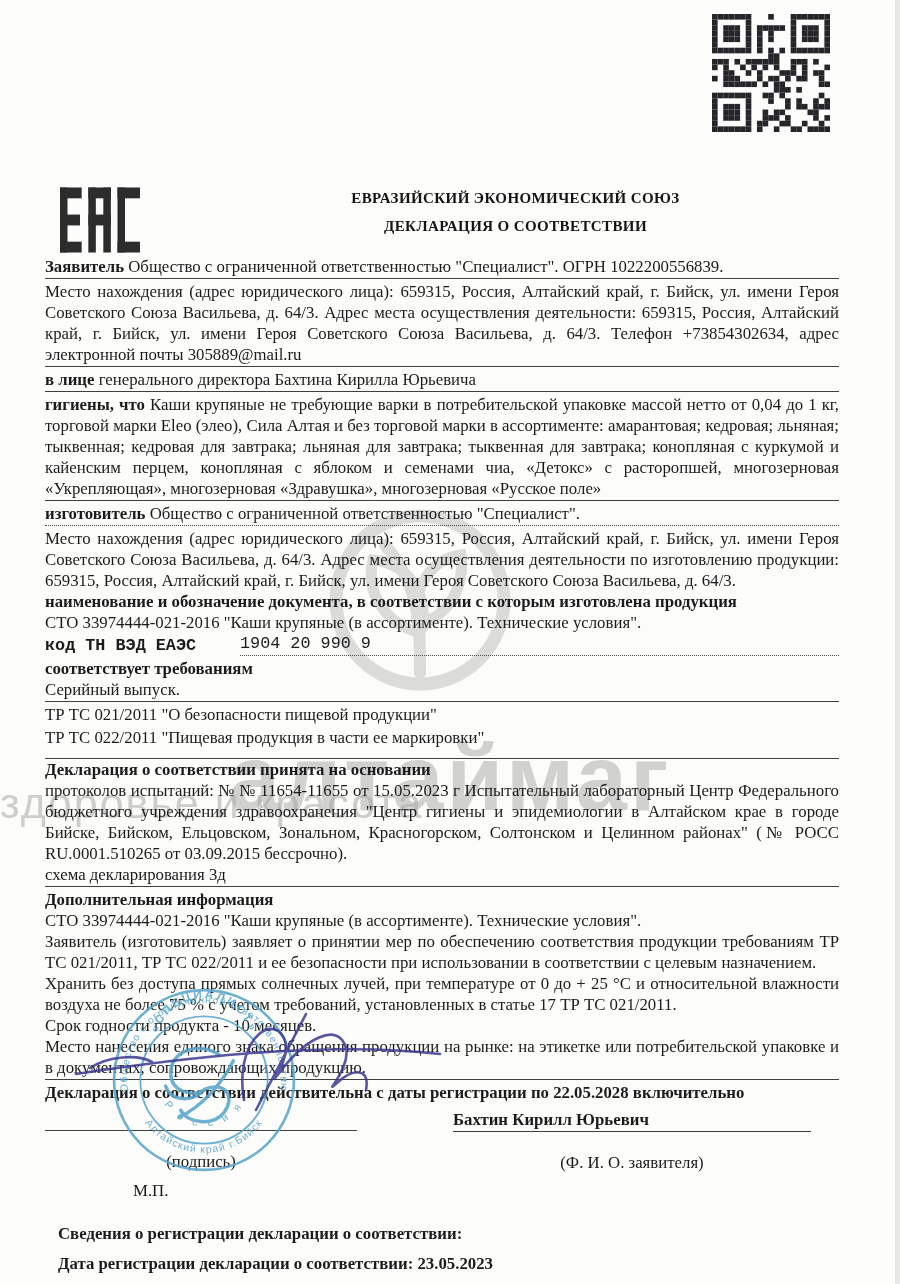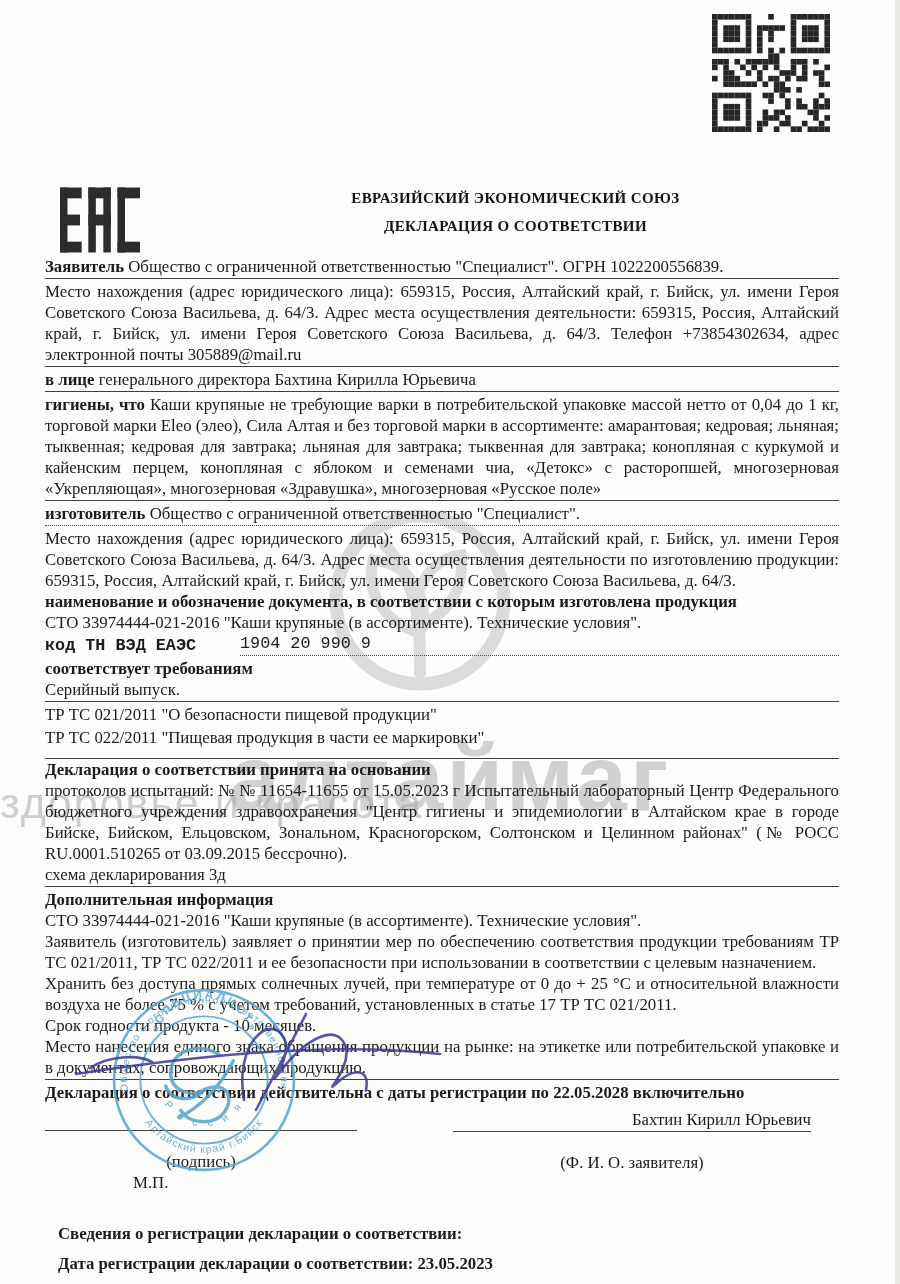--- a/index.html
+++ b/index.html
@@ -33,23 +33,23 @@
   .tnved-row{display:flex;align-items:flex-end;font-family:Liberation Mono, monospace;}
   .tnved-label{font-weight:bold;width:195px;flex:none;}
   .tnved-val{flex:1;border-bottom:1.5px dotted #4c4c4c;padding-bottom:1px;}
   .rule-top{border-top:1.3px solid #3f3f3f;margin-top:10px;padding-top:0;}
 
   
   .sig-block{display:flex;padding-top:6px;height:104px;}
   .sig-left{width:312px;flex:none;}
   .sig-line{border-bottom:1.3px solid #3f3f3f;margin-top:21px;}
   .sig-cap{text-align:center;margin-top:20px;}
-  .sig-mp{margin-left:88px;margin-top:0;}
+  .sig-mp{margin-left:88px;margin-top:8px;}
   .sig-right{width:358px;flex:none;margin-left:96px;}
-  .sig-name{text-align:right;}
+  .sig-name{text-align:left;font-weight:bold;}
   .sig-line2{border-bottom:1.3px solid #3f3f3f;margin-top:1px;}
 
   
   .reg-block{margin-top:10px;margin-left:13px;font-weight:bold;}
   .reg-num{margin-top:2px;}
   .reg-date{margin-top:9px;}
 
   
   .stamp{position:absolute;left:108px;top:984px;z-index:2;}
   .ink{position:absolute;left:48px;top:998px;z-index:3;}

